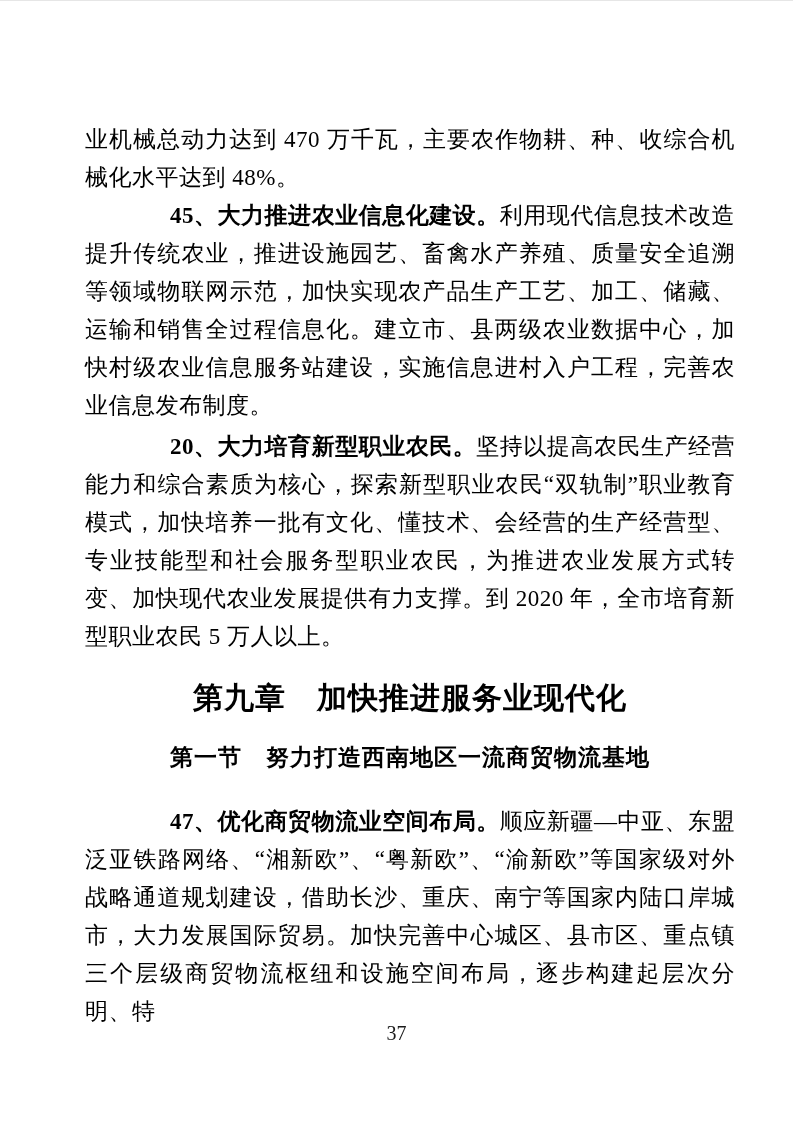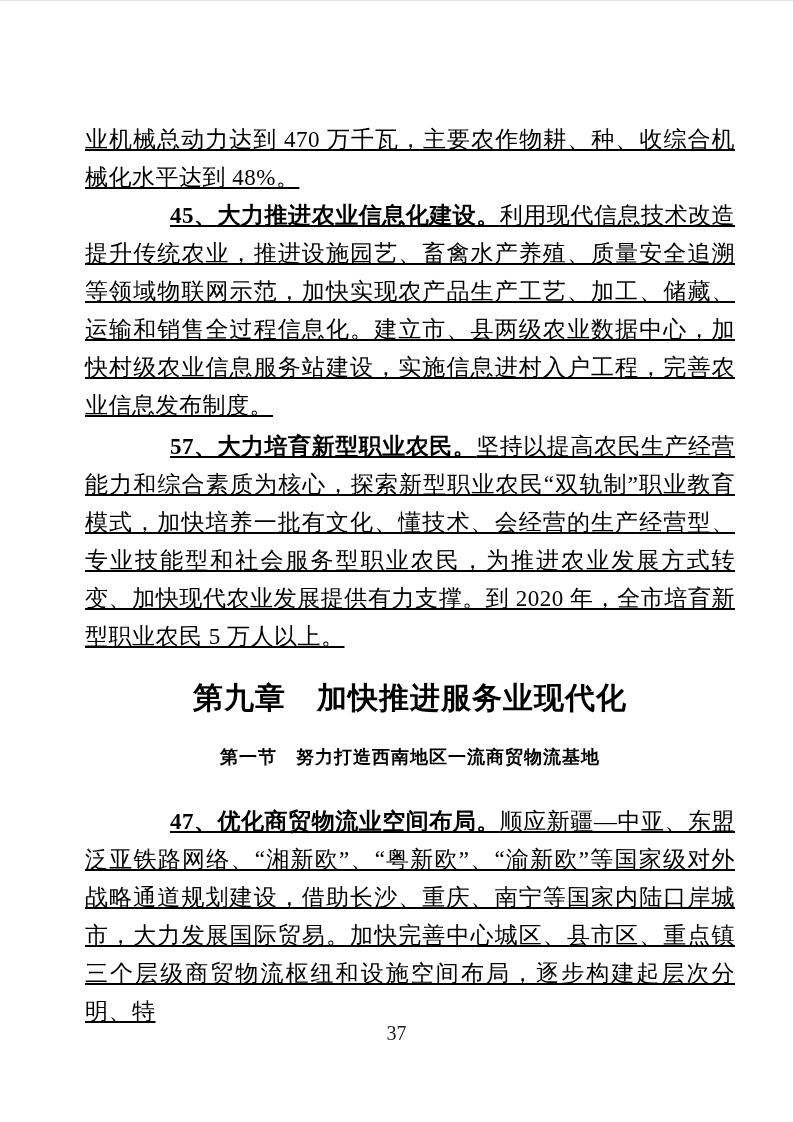--- a/index.html
+++ b/index.html
@@ -25,21 +25,20 @@
     width: 650px;
     font-size: 23px;
     line-height: 38px;
     text-align: justify;
     text-justify: inter-character;
     letter-spacing: 0.5px;
   }
   p.body-para {
     margin: 0;
     padding: 0;
-    text-decoration: underline;
   }
   p.indent {
     text-indent: 2em;
   }
   p.para-46 {
     margin-top: 3px;
   }
   p.para-47 {
     margin-top: 26px;
   }
@@ -54,22 +53,22 @@
     font-size: 30px;
     font-weight: bold;
     line-height: 38px;
     text-align: center;
     text-indent: 0;
     letter-spacing: 1px;
   }
   h3.section-heading {
     margin: 22px 0 0 0;
     padding: 0;
-    font-family: Liberation Mono, monospace;
-    font-size: 18px;
+    font-family: Liberation Serif, serif;
+    font-size: 23px;
     font-weight: bold;
     line-height: 38px;
     text-align: center;
     text-indent: 0;
     letter-spacing: 1px;
   }
   .page-number {
     position: absolute;
     top: 1022px;
     left: 0;
@@ -88,21 +87,21 @@
 
     <p class="body-para">
       <span>业机械总动力达到 470 万千瓦，主要农作物耕、种、收综合机械化水平达到 48%。</span>
     </p>
 
     <p class="body-para indent">
       <span class="lead">45、大力推进农业信息化建设。</span><span>利用现代信息技术改造提升传统农业，推进设施园艺、畜禽水产养殖、质量安全追溯等领域物联网示范，加快实现农产品生产工艺、加工、储藏、运输和销售全过程信息化。建立市、县两级农业数据中心，加快村级农业信息服务站建设，实施信息进村入户工程，完善农业信息发布制度。</span>
     </p>
 
     <p class="body-para indent para-46">
-      <span class="lead">57、大力培育新型职业农民。</span><span>坚持以提高农民生产经营能力和综合素质为核心，探索新型职业农民“双轨制”职业教育模式，加快培养一批有文化、懂技术、会经营的生产经营型、专业技能型和社会服务型职业农民，为推进农业发展方式转变、加快现代农业发展提供有力支撑。到 2020 年，全市培育新型职业农民 5 万人以上。</span>
+      <span class="lead">20、大力培育新型职业农民。</span><span>坚持以提高农民生产经营能力和综合素质为核心，探索新型职业农民“双轨制”职业教育模式，加快培养一批有文化、懂技术、会经营的生产经营型、专业技能型和社会服务型职业农民，为推进农业发展方式转变、加快现代农业发展提供有力支撑。到 2020 年，全市培育新型职业农民 5 万人以上。</span>
     </p>
 
     <h2 class="chapter-heading">第九章　加快推进服务业现代化</h2>
 
     <h3 class="section-heading">第一节　努力打造西南地区一流商贸物流基地</h3>
 
     <p class="body-para indent para-47">
       <span class="lead">47、优化商贸物流业空间布局。</span><span>顺应新疆—中亚、东盟泛亚铁路网络、“湘新欧”、“粤新欧”、“渝新欧”等国家级对外战略通道规划建设，借助长沙、重庆、南宁等国家内陆口岸城市，大力发展国际贸易。加快完善中心城区、县市区、重点镇三个层级商贸物流枢纽和设施空间布局，逐步构建起层次分明、特</span>
     </p>
 

